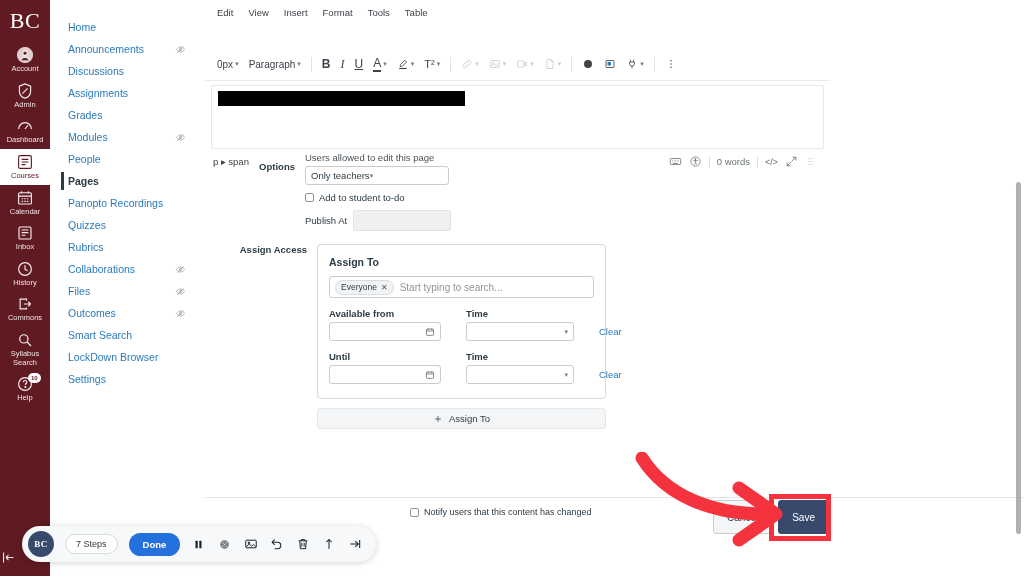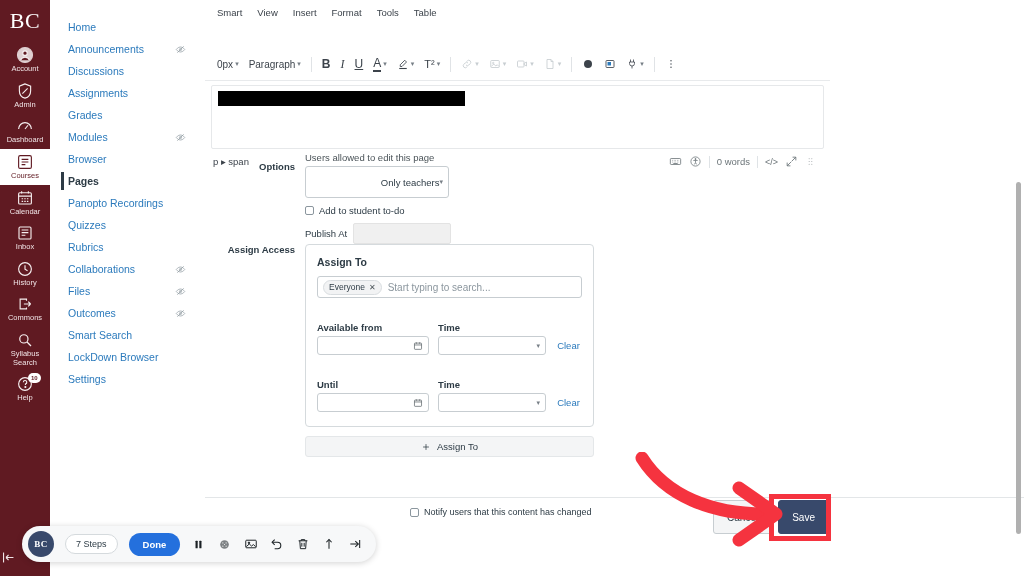--- a/index.html
+++ b/index.html
@@ -102,56 +102,56 @@
 
   
   #options-row { position: absolute; left: 5px; top: 152px; width: 620px; display: flex; }
   .sec-label {
     width: 100px; text-align: right; padding-right: 10px;
     font-size: 9.5px; font-weight: bold; color: #2d3b45; padding-top: 9px;
   }
   .sec-body { flex: 1; }
   .field-label { font-size: 9.5px; color: #4b5459; margin-bottom: 3px; }
   .select-box {
-    width: 144px; height: 32px; border: 1px solid #c7cdd1; border-radius: 3px;
+    width: 144px; height: 19px; border: 1px solid #c7cdd1; border-radius: 3px;
     background: #fff; font-size: 9.5px; color: #2d3b45;
-    display: flex; align-items: center; justify-content: flex-end;
+    display: flex; align-items: center; justify-content: flex-start;
     padding: 0 5px; cursor: pointer;
   }
   .chk-row { display: flex; align-items: center; gap: 5px; margin-top: 7px; font-size: 9.5px; color: #2d3b45; }
   .chk {
     width: 9px; height: 9px; border: 1px solid #8b969e; border-radius: 2px;
     background: #fff; flex: 0 0 auto;
   }
   #publish-row { display: flex; align-items: center; gap: 6px; margin-top: 7px; }
   #publish-row .lbl { font-size: 9.5px; color: #2d3b45; }
   #publish-input {
     width: 98px; height: 21px; background: #f0f0f0; border: 1px solid #e3e3e3;
     border-radius: 2px;
   }
 
   
-  #assign-row { position: absolute; left: 5px; top: 244px; width: 620px; display: flex; }
+  #assign-row { position: absolute; left: 17px; top: 244px; width: 620px; display: flex; }
   #assign-card {
     width: 289px; border: 1px solid #d5dadd; border-radius: 4px;
     background: #fff; padding: 11px 11px 14px;
   }
   .card-title { font-size: 10.5px; font-weight: bold; color: #2d3b45; margin-bottom: 8px; }
   #assign-input {
     height: 22px; border: 1px solid #c7cdd1; border-radius: 3px;
     display: flex; align-items: center; padding: 0 5px; gap: 6px; background: #fff;
   }
   .pill {
     display: inline-flex; align-items: center; gap: 4px;
     background: #f2f3f4; border: 1px solid #d9dde0; border-radius: 10px;
     font-size: 8.5px; color: #2d3b45; padding: 1.5px 5px; cursor: pointer;
   }
   .pill .x { font-size: 8px; color: #4b5459; }
   #assign-input .ph { font-size: 10px; color: #8b969e; }
-  .dt-grid { display: grid; grid-template-columns: 112px 108px auto; gap: 0 9px; margin-top: 24px; align-items: center; }
+  .dt-grid { display: grid; grid-template-columns: 112px 108px auto; gap: 0 25px; margin-top: 10px; align-items: center; }
   .dt-head { font-size: 9.5px; font-weight: bold; color: #2d3b45; margin-bottom: 3px; }
   .dt-input {
     height: 19px; border: 1px solid #c7cdd1; border-radius: 3px; background: #fff;
     display: flex; align-items: center; justify-content: flex-end; padding: 0 5px;
     color: #4b5459; font-size: 9px;
   }
   .dt-clear { font-size: 9.5px; color: #2b7abc; cursor: pointer; text-align: center; }
   #assign-to-btn {
     width: 289px; height: 21px; margin-top: 9px;
     background: #f4f5f6; border: 1px solid #e4e7e9; border-radius: 3px;
@@ -362,21 +362,21 @@
     <span>Modules</span>
     <span class="cn-eye">
       <svg viewBox="0 0 24 24" width="11" height="11" fill="none" stroke="currentColor" stroke-width="1.5">
         <path d="M2.8 12S6.5 6.5 12 6.5 21.2 12 21.2 12 17.5 17.5 12 17.5 2.8 12 2.8 12z"></path>
         <circle cx="12" cy="12" r="2.4"></circle>
             <path d="M5 19 19 5"></path>
       </svg>
     </span>
   </div>
   <div class="cn-item">
-    <span>Browser</span>
+    <span>People</span>
   </div>
   <div class="cn-item active">
     <span>Pages</span>
   </div>
   <div class="cn-item">
     <span>Panopto Recordings</span>
   </div>
   <div class="cn-item">
     <span>Quizzes</span>
   </div>
@@ -422,21 +422,21 @@
   <div class="cn-item">
     <span>Settings</span>
   </div>
 </div>
 
 <div id="main">
 
   <div id="editor-wrap">
 
     <div id="menubar">
-      <span>Smart</span>
+      <span>Edit</span>
       <span>View</span>
       <span>Insert</span>
       <span>Format</span>
       <span>Tools</span>
       <span>Table</span>
     </div>
 
     <div id="toolbar">
       <div class="tb-btn">
         <span>0px</span>

